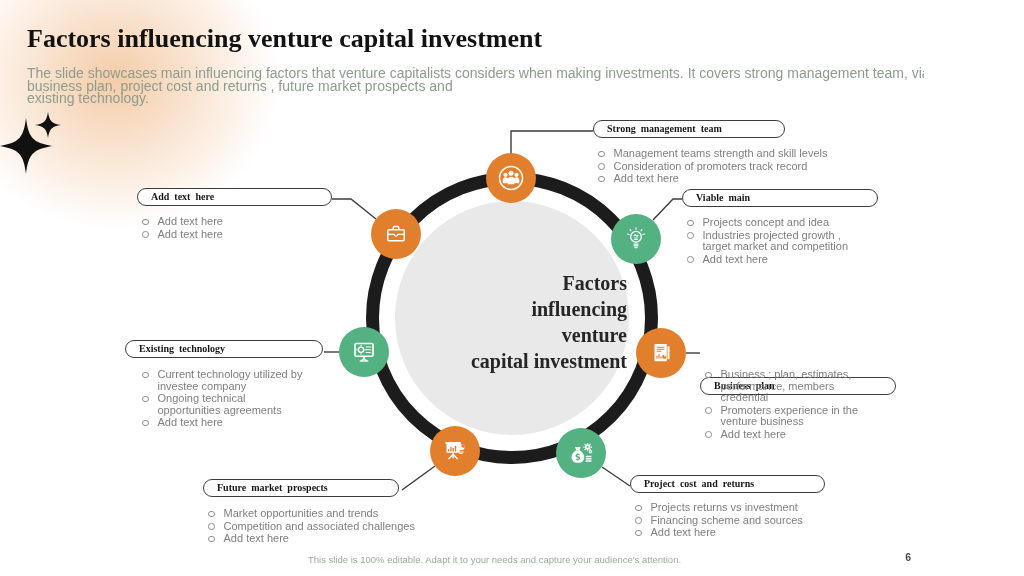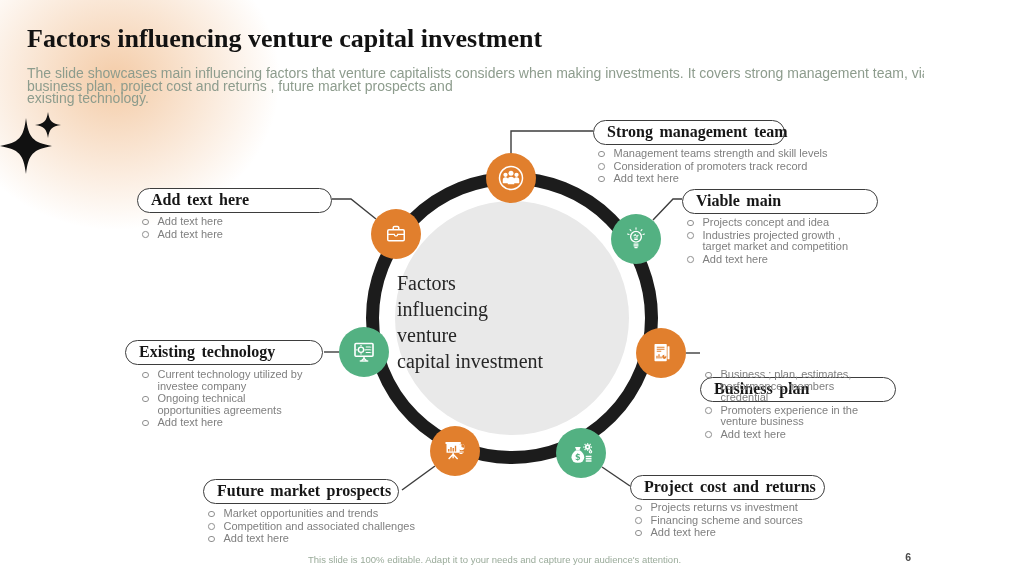--- a/index.html
+++ b/index.html
@@ -20,42 +20,42 @@
     font-family:"Liberation Serif", serif; font-weight:bold; font-size:26px; color:#121212; }
   .subtitle { position:absolute; left:27px; top:67px; width:960px;
     font-size:14px; line-height:12.5px; color:#8d9c8d; }
   
   .sparkles { position:absolute; left:0; top:108px; }
   
   .ring { position:absolute; left:366px; top:172px; width:266px; height:266px;
     border:13px solid #1c1c1c; border-radius:50%; box-sizing:content-box; }
   .inner-circle { position:absolute; left:395px; top:201px; width:234px; height:234px;
     border-radius:50%; background:#e9e9e9; }
-  .center-text { position:absolute; left:397px; top:270px; width:230px; text-align:left;
-    font-family:"Liberation Serif", serif; font-weight:normal; font-size:20px;
+  .center-text { position:absolute; left:397px; top:270px; width:230px; text-align:right;
+    font-family:"Liberation Serif", serif; font-weight:bold; font-size:20px;
     line-height:26px; color:#262626; }
   
   .connectors { position:absolute; left:0; top:0; pointer-events:none; }
   .connectors polyline { fill:none; stroke:#3d3d3d; stroke-width:1.4; }
   
   .icon { position:absolute; width:50px; height:50px; border-radius:50%;
     display:flex; align-items:center; justify-content:center; }
   .icon.orange { background:#E17F2D; }
   .icon.green  { background:#53B182; }
   .i-people    { left:486px; top:153px; }
   .i-bulb      { left:611px; top:214px; }
   .i-doc       { left:636px; top:328px; }
   .i-money     { left:556px; top:428px; }
   .i-present   { left:430px; top:426px; }
   .i-monitor   { left:339px; top:327px; }
   .i-briefcase { left:371px; top:209px; }
   
   .pill { position:absolute; box-sizing:border-box; background:#fff;
     border:1.4px solid #3d3d3d; border-radius:13px;
-    font-family:"Liberation Serif", serif; font-weight:bold; font-size:16px;
+    font-family:"Liberation Serif", serif; font-weight:bold; font-size:10px;
     color:#161616; padding:2px 6px 3px 13px; word-spacing:2.5px; white-space:nowrap; }
   .p0 { left:593px; top:120px; width:192px; }
   .p1 { left:682px; top:189px; width:196px; }
   .p2 { left:700px; top:341px; width:196px;margin-top:36px; }
   .p3 { left:630px; top:475px; width:195px; }
   .p4 { left:203px; top:479px; width:196px; }
   .p5 { left:125px; top:340px; width:198px; }
   .p6 { left:137px; top:188px; width:195px; }
   
   .bullets { position:absolute; }

